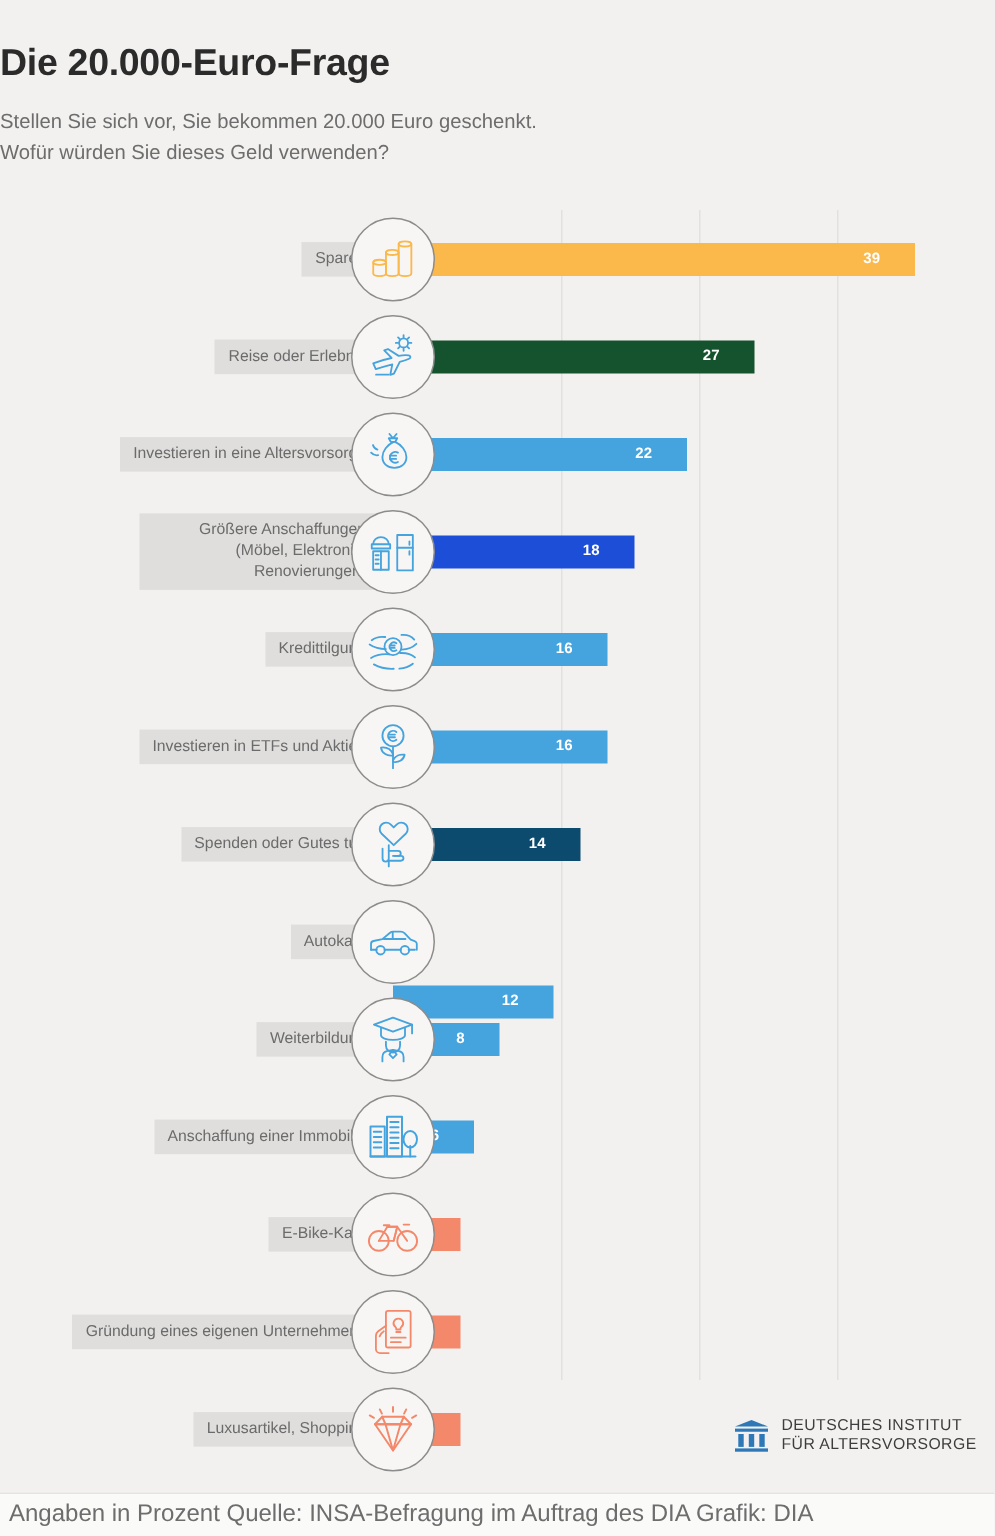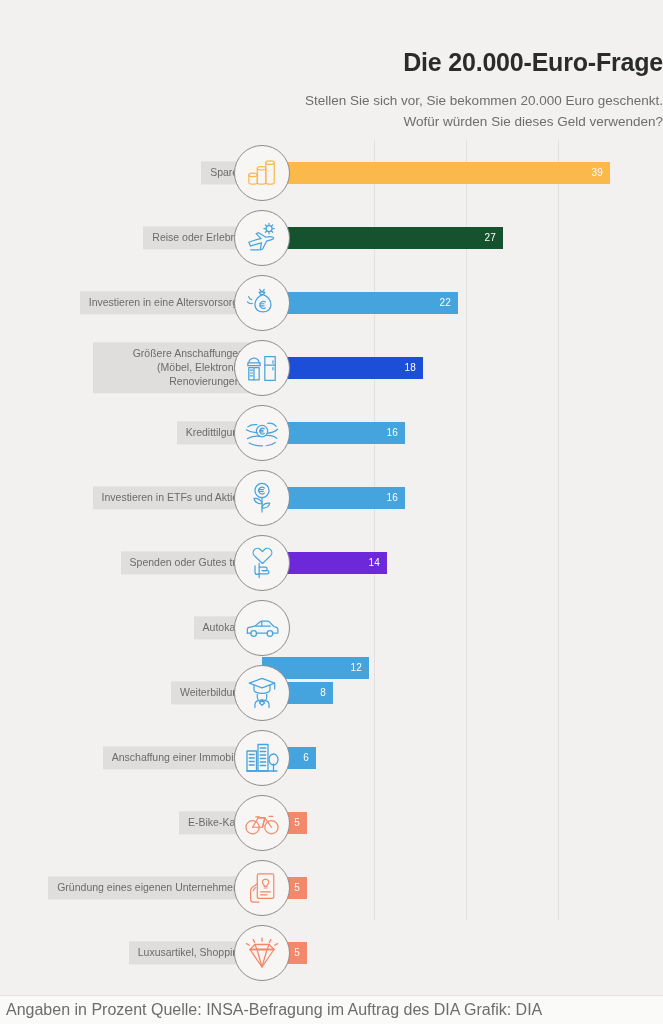--- a/index.html
+++ b/index.html
@@ -7,21 +7,21 @@
     width:663px;height:1024px;
     background:#F2F1EF;
     font-family:"Liberation Sans", sans-serif;
     overflow:hidden;
     position:relative;
     color:#4a4a4a;
   }
   .stage{position:absolute;inset:0;width:663px;height:1024px;}
 
   
-  .header{position:absolute;left:0;top:0;width:663px;text-align:right;margin-top:20px;}
+  .header{position:absolute;left:0;top:0;width:663px;text-align:left;}
   .title{
     font-size:25px;font-weight:bold;color:#2b2b2b;
     letter-spacing:-0.2px;margin-top:28px;
   }
   .subtitle{
     font-size:13.5px;color:#6d6d6d;line-height:1.55;margin-top:14px;
     font-weight:400;
   }
   .subtitle div{white-space:nowrap;}
 
@@ -49,21 +49,21 @@
     display:flex;align-items:center;justify-content:center;
   }
   .badge svg{display:block;}
   .bar{
     position:absolute;left:262px;top:50%;transform:translateY(-50%);
     height:22px;z-index:1;
     display:flex;align-items:center;justify-content:flex-end;
     box-sizing:border-box;
   }
   .bar .val{
-    font-size:10px;color:#ffffff;padding-right:7px;font-weight:400;
+    font-size:10px;color:#ffffff;padding-right:23px;font-weight:700;
     letter-spacing:0.2px;
   }
 
   
   .logo{position:absolute;left:489px;top:944px;display:flex;align-items:center;gap:8px;}
   .logo-mark{width:24px;height:22px;flex:0 0 auto;}
   .logo-text{font-size:10.5px;line-height:1.25;color:#3d3d3d;letter-spacing:0.3px;}
 
   
   .footer{
@@ -191,21 +191,21 @@
         <div class="chip" style="background: rgb(223, 222, 220); color: rgb(107, 107, 107);">Spenden oder Gutes tun</div>
         <div class="badge" style="border-color: rgb(140, 140, 140);">
           <svg viewBox="0 0 32 34" width="32" height="34" fill="none" stroke="#45A3DE" stroke-width="1.3" stroke-linecap="round" stroke-linejoin="round" style="width: 34px; height: 32px;">
     <path d="M16.5 14.5L7.8 6.2a4.6 4.6 0 0 1 6.5-6.5l2.2 2.2 2.2-2.2a4.6 4.6 0 0 1 6.5 6.5z" transform="translate(0,3)"></path>
     <path d="M13 17.5v9.5c0 1.2-1 2.1-2.2 2.1s-2.2-.9-2.2-2.1V20"></path>
     <path d="M13 21.5h6.5c1.2 0 2 .8 2 1.8s-.8 1.8-2 1.8H16"></path>
     <path d="M17 25.1h4.5c1.1 0 1.9.7 1.9 1.7s-.8 1.7-1.9 1.7H13"></path>
     <path d="M13 28.5v4"></path>
           </svg>
         </div>
-        <div class="bar" style="background: #6d28d9; width: 125px; text-align: right;">
+        <div class="bar" style="background: #0c4a6e; width: 125px; text-align: right;">
           <span class="val">14</span>
         </div>
       </div>
       <div class="row">
         <div class="chip" style="background: rgb(223, 222, 220); color: rgb(107, 107, 107);">Autokauf</div>
         <div class="badge" style="border-color: rgb(140, 140, 140);">
           <svg viewBox="0 0 36 26" width="36" height="26" fill="none" stroke="#45A3DE" stroke-width="1.3" stroke-linecap="round" stroke-linejoin="round" style="width: 34px; height: 32px;">
     <path d="M2.5 18.5v-4.2c0-1 .7-1.8 1.7-2l6.3-1.3 5.2-4.4c.7-.6 1.6-.9 2.5-.9h5.3c1 0 1.9.4 2.6 1.1l4.4 4.6 2.8.9c.9.3 1.5 1.1 1.5 2v4.2"></path>
     <path d="M2.5 18.5h4M12 18.5h11.5M29 18.5h4.5"></path>
     <circle cx="9.2" cy="18.8" r="3"></circle>
@@ -295,18 +295,34 @@
             <path d="M12 12.5h10"></path>
     <path d="M17 1v3.2M8.2 2.6l1.4 2.8M25.8 2.6l-1.4 2.8M1.5 6.6l2.8 1.6M32.5 6.6l-2.8 1.6"></path>
           </svg>
         </div>
         <div class="bar" style="background: rgb(244, 136, 107); width: 45px;">
           <span class="val">5</span>
         </div>
       </div>
     </div>
 
+  <div class="logo">
+    <span class="logo-mark">
+      <svg viewBox="0 0 24 22" width="24" height="22">
+        <polygon points="1,5 12,0.6 23,5" fill="#2E78B8"></polygon>
+        <rect x="1" y="6.4" width="22" height="2.1" fill="#2E78B8"></rect>
+        <rect x="3.2" y="10" width="3.6" height="8.6" fill="#2E78B8"></rect>
+        <rect x="10.2" y="10" width="3.6" height="8.6" fill="#2E78B8"></rect>
+        <rect x="17.2" y="10" width="3.6" height="8.6" fill="#2E78B8"></rect>
+        <rect x="1" y="19.6" width="22" height="2.2" fill="#2E78B8"></rect>
+      </svg>
+    </span>
+    <span class="logo-text">
+      <span>DEUTSCHES INSTITUT</span><br>
+      <span>FÜR ALTERSVORSORGE</span>
+    </span>
+  </div>
 
   <div class="footer">
     <span class="footer-text">Angaben in Prozent  Quelle: INSA-Befragung im Auftrag des DIA  Grafik: DIA</span>
   </div>
 
 </div>
 
 </body></html>

